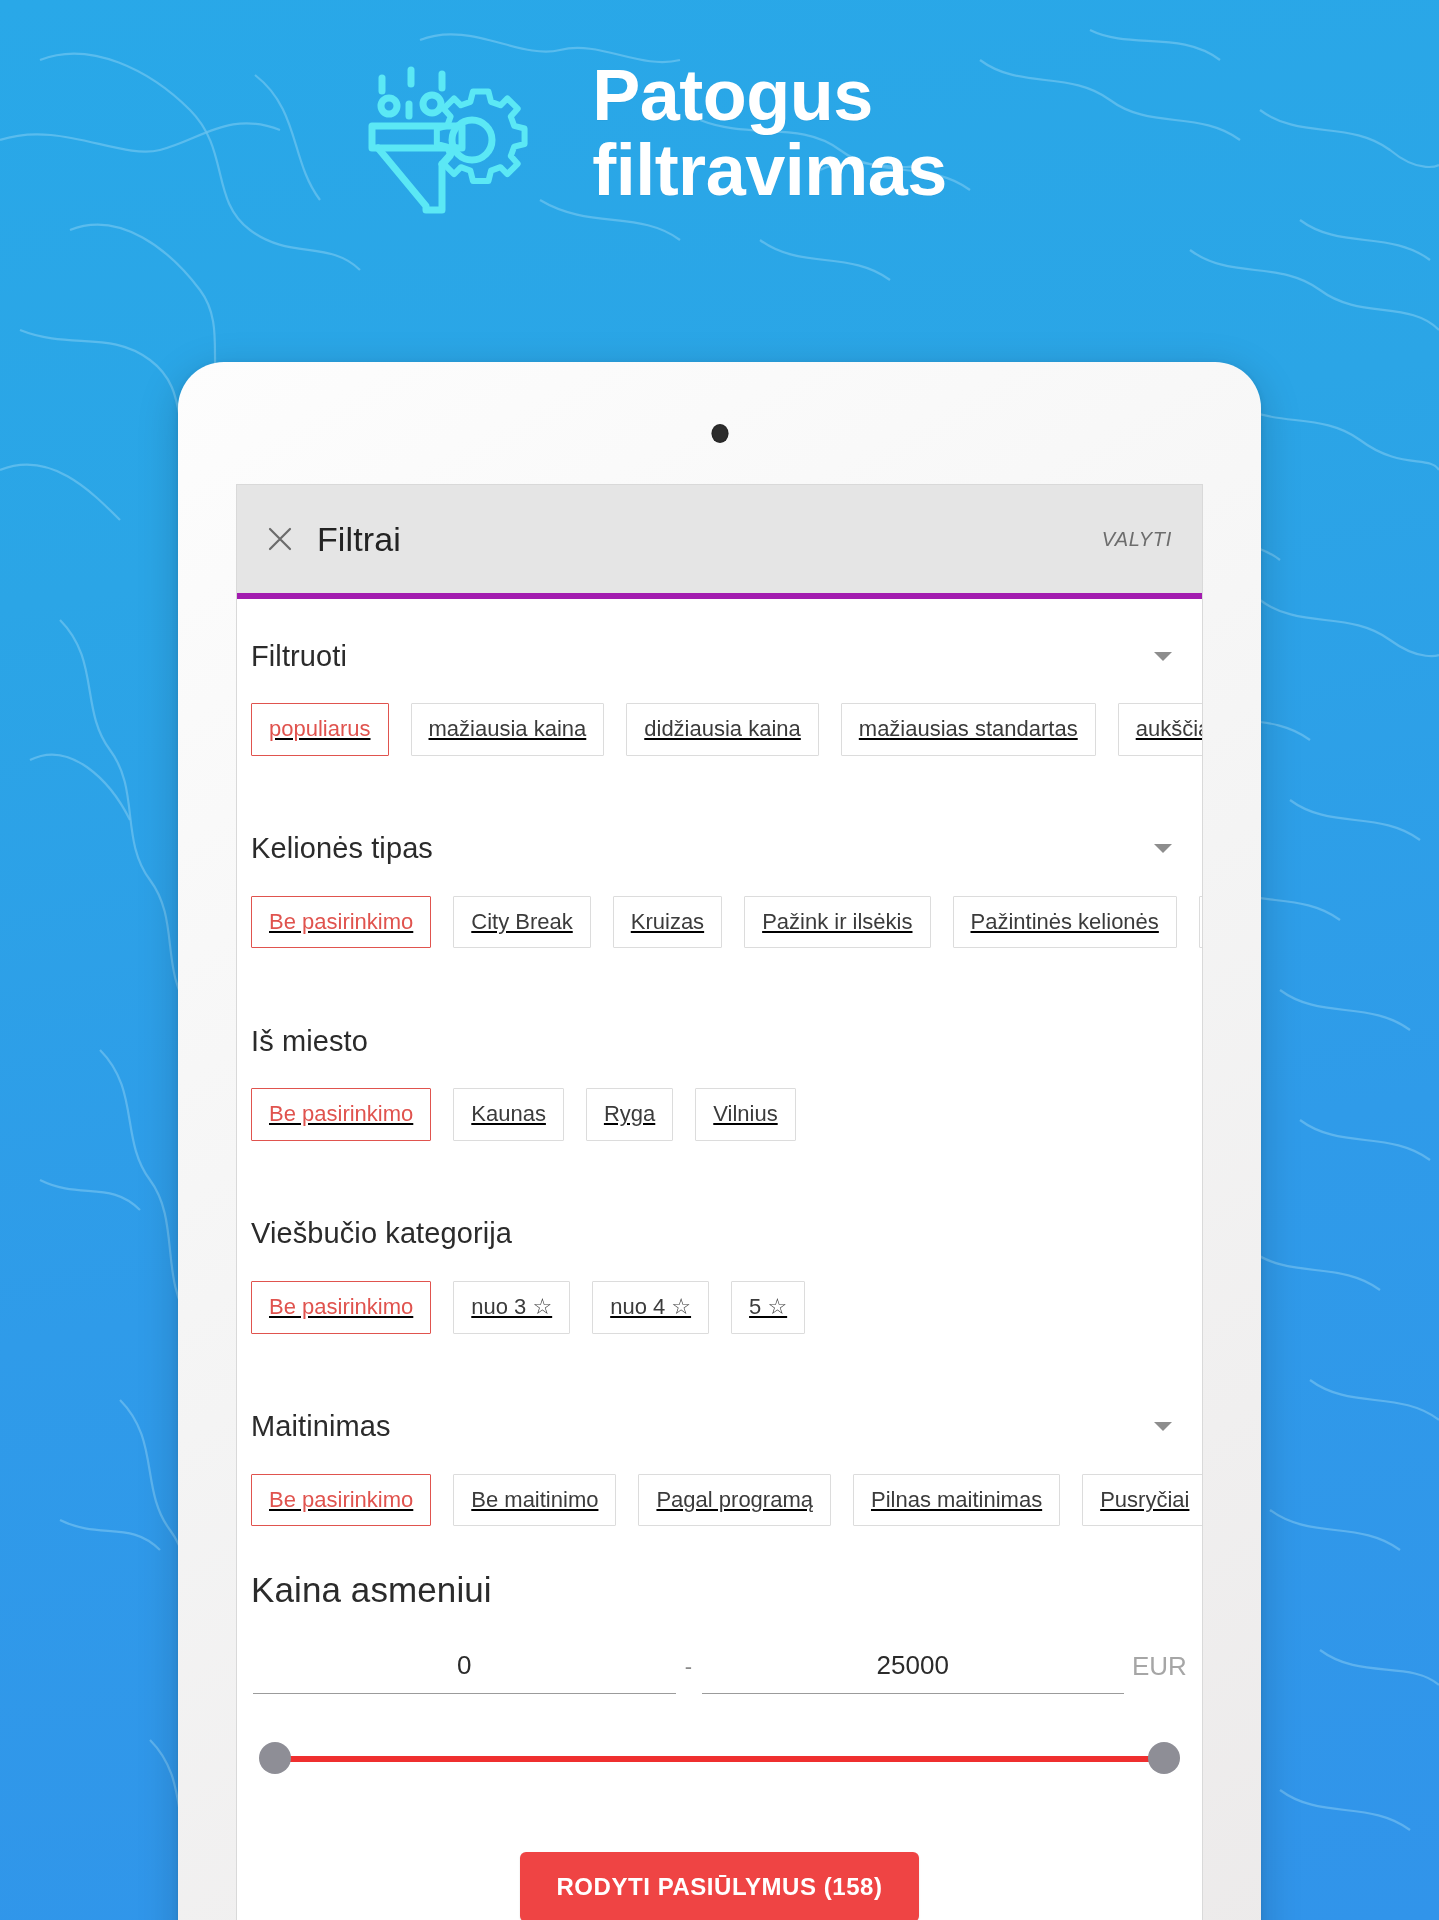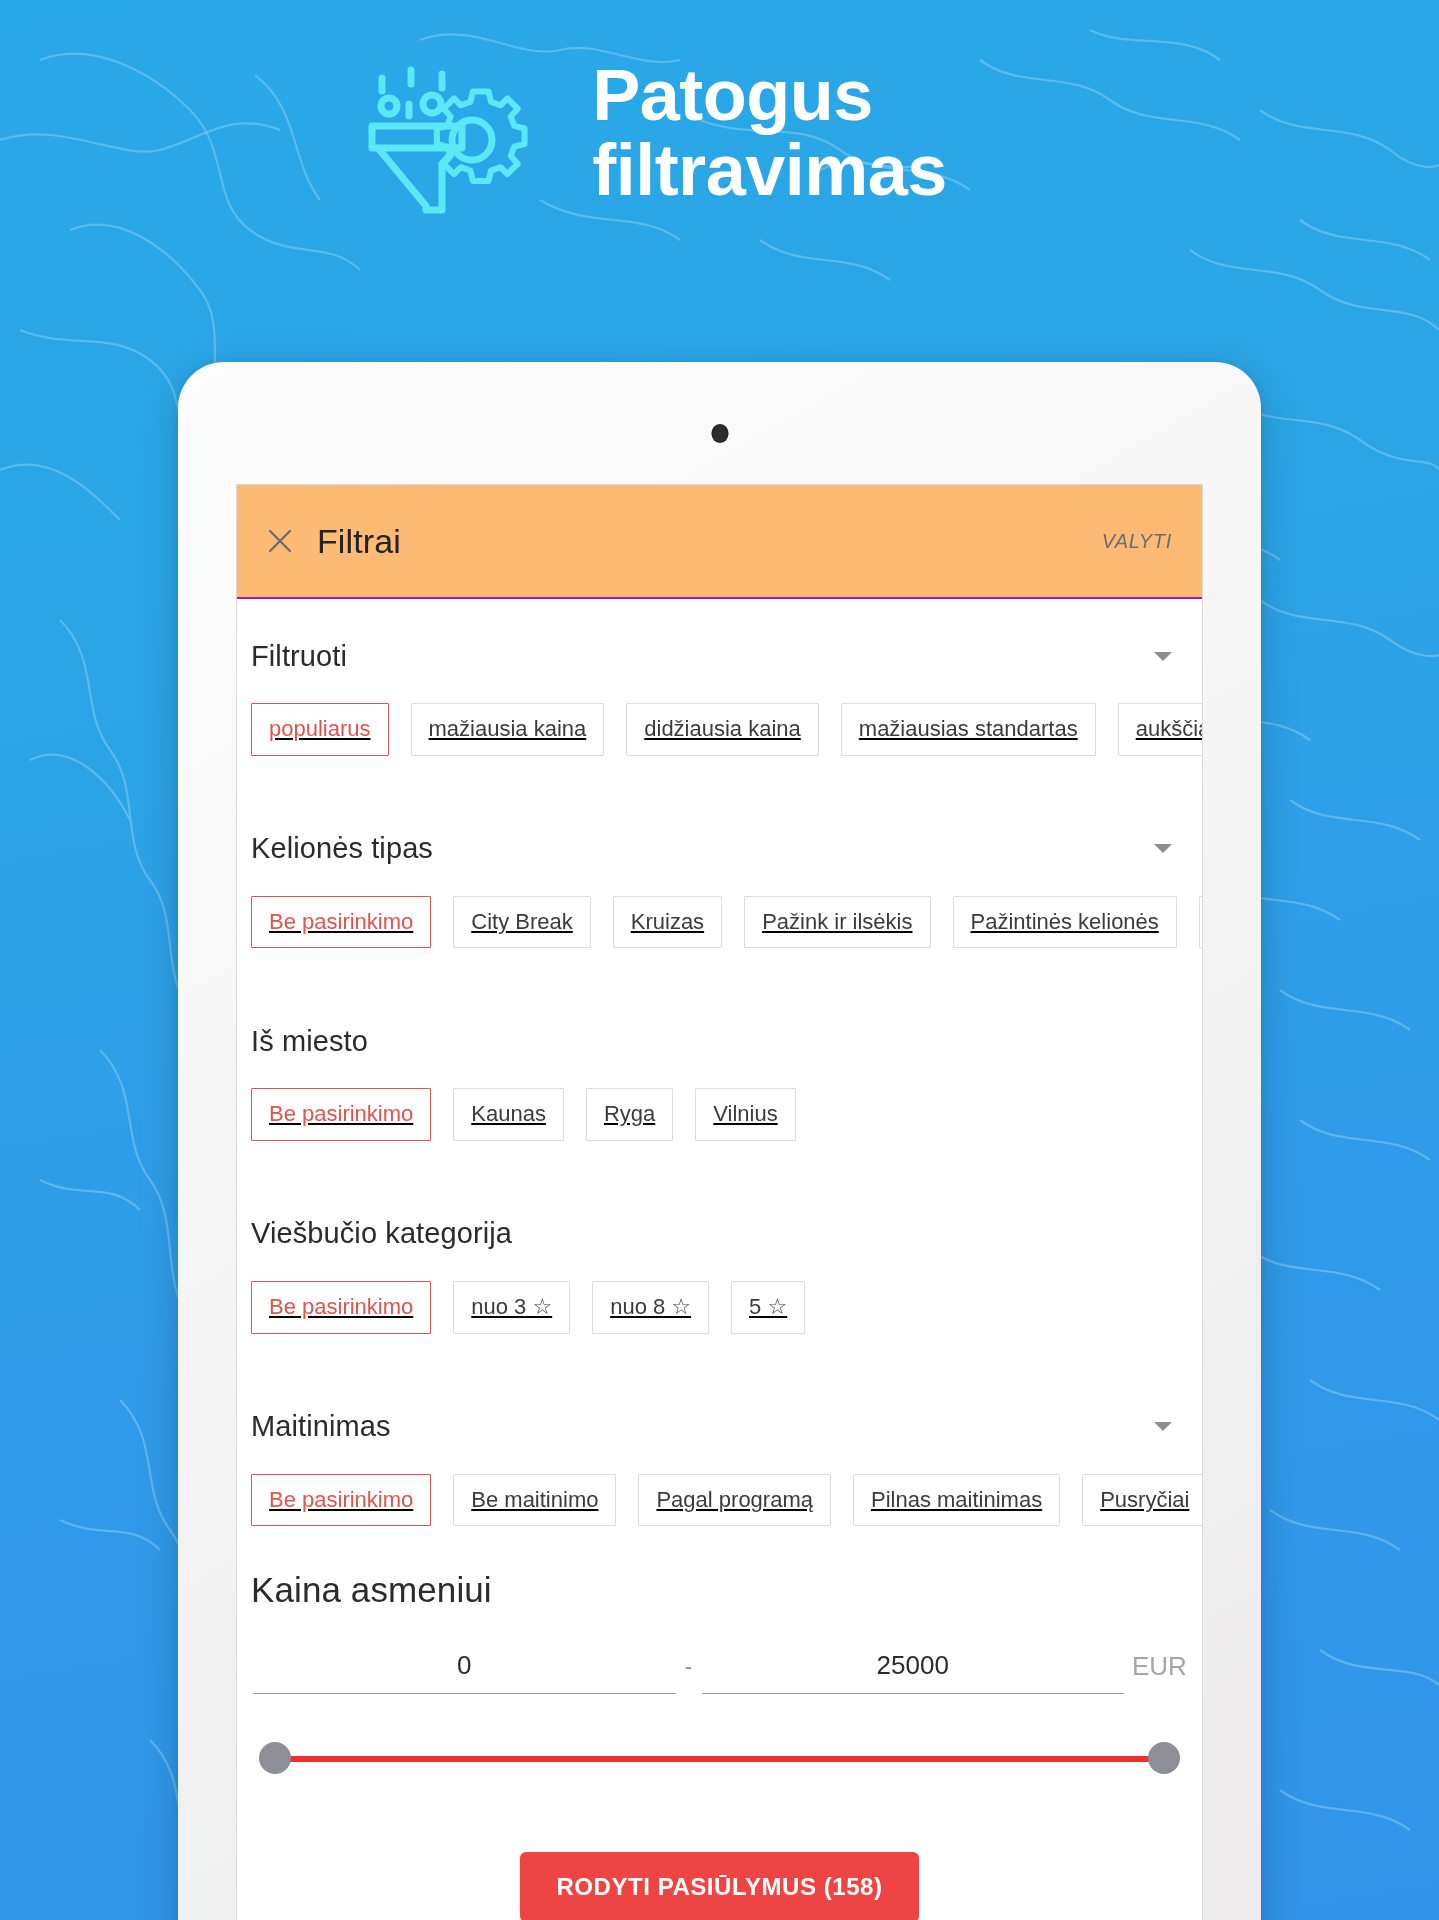--- a/index.html
+++ b/index.html
@@ -65,22 +65,22 @@
     border: 1px solid #d9d9d9;
     border-bottom: none;
     box-shadow: 0 0 0 1px rgba(255,255,255,.8) inset;
   }
 
   
   .appbar {
     height: 114px;
     display: flex; align-items: center;
     padding: 0 26px 0 22px;
-    border-bottom: 2px solid #a21caf;
-    background: #fdba74;
+    border-bottom: 6px solid #a21caf;
+    background: #e5e5e5;
   }
   .close-btn {
     width: 42px; height: 42px;
     display:flex; align-items:center; justify-content:center;
     flex: 0 0 auto;
     cursor: pointer;
   }
   .close-btn svg { display:block; }
   .appbar-title {
     font-size: 34px;
@@ -352,21 +352,21 @@
       <div class="section-gap"></div>
 
       <div class="section">
         <div class="section-head">
           <div class="section-title">Viešbučio kategorija</div>
           <div class="spacer"></div>
         </div>
         <div class="chips">
           <div class="chip selected">Be pasirinkimo</div>
           <div class="chip">nuo 3 ☆</div>
-          <div class="chip">nuo 8 ☆</div>
+          <div class="chip">nuo 4 ☆</div>
           <div class="chip">5 ☆</div>
         </div>
       </div>
       <div class="section-gap"></div>
 
       <div class="section">
         <div class="section-head">
           <div class="section-title">Maitinimas</div>
           <div class="spacer"></div>
           <div class="caret"></div>

